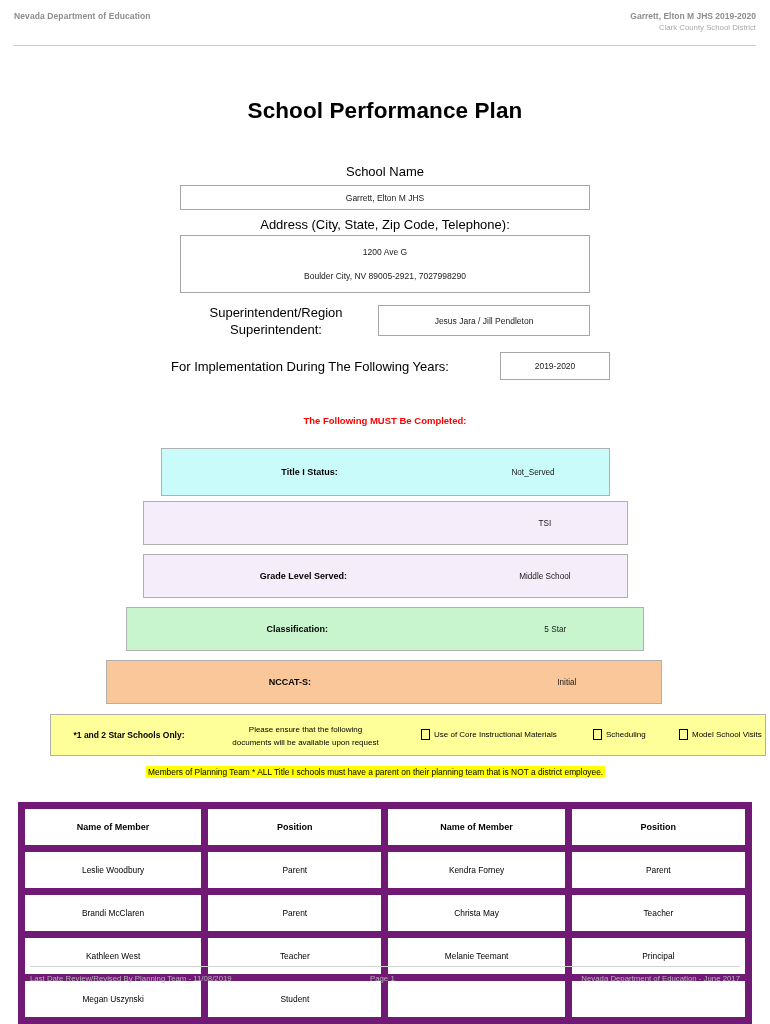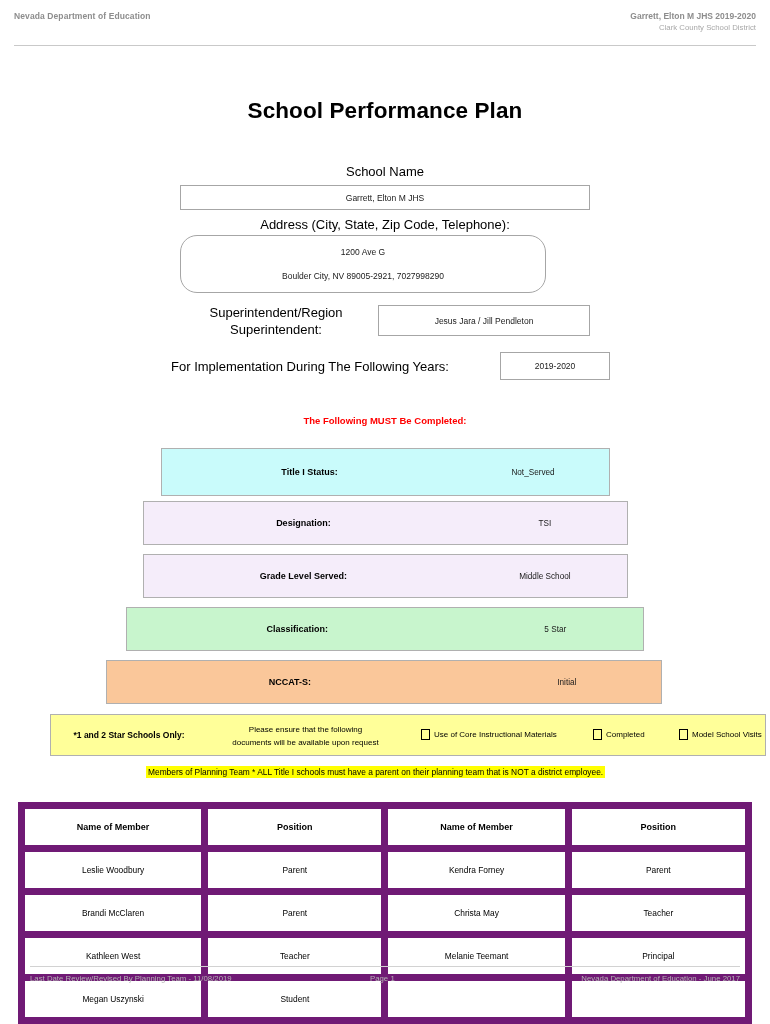--- a/index.html
+++ b/index.html
@@ -85,24 +85,23 @@
   #school-name-box {
     position: absolute;
     left: 180px; top: 185px;
     width: 410px; height: 25px;
   }
 
   #address-label { position: absolute; top: 216px; left: 0; right: 0; font-weight: normal; }
   #address-box {
     position: absolute;
     left: 180px; top: 235px;
-    width: 366px; height: 58px;
+    width: 410px; height: 58px;
     flex-direction: column;
     justify-content: space-evenly;
-    border-radius: 17px;
   }
   #address-box .addr-line { line-height: 14px; }
 
   #supt-label {
     position: absolute;
     left: 180px; top: 304px;
     width: 192px;
     text-align: center;
   }
   #supt-box {
@@ -295,21 +294,20 @@
   <span>2019-2020</span>
 </div>
 
 <div id="must-complete">The Following MUST Be Completed:</div>
 
 <div class="status-bar" id="bar-title1">
   <span class="sb-label">Title I Status:</span>
   <span class="sb-value">Not_Served</span>
 </div>
 <div class="status-bar" id="bar-designation">
-  <span class="sb-label">Designation:</span>
   <span class="sb-value">TSI</span>
 </div>
 <div class="status-bar" id="bar-grade">
   <span class="sb-label">Grade Level Served:</span>
   <span class="sb-value">Middle School</span>
 </div>
 <div class="status-bar" id="bar-class">
   <span class="sb-label">Classification:</span>
   <span class="sb-value">5 Star</span>
 </div>
@@ -323,21 +321,21 @@
   <div class="sr-note">
     <div>Please ensure that the following</div>
     <div>documents will be available upon request</div>
   </div>
   <label class="cbx-group" id="cbx-core">
     <span class="cbx"></span>
     <span>Use of Core Instructional Materials</span>
   </label>
   <label class="cbx-group" id="cbx-sched">
     <span class="cbx"></span>
-    <span>Completed</span>
+    <span>Scheduling</span>
   </label>
   <label class="cbx-group" id="cbx-model">
     <span class="cbx"></span>
     <span>Model School Visits</span>
   </label>
 </div>
 
 <div id="planning-banner">Members of Planning Team * ALL Title I schools must have a parent on their planning team that is NOT a district employee.</div>
 
 <table id="members-table">

